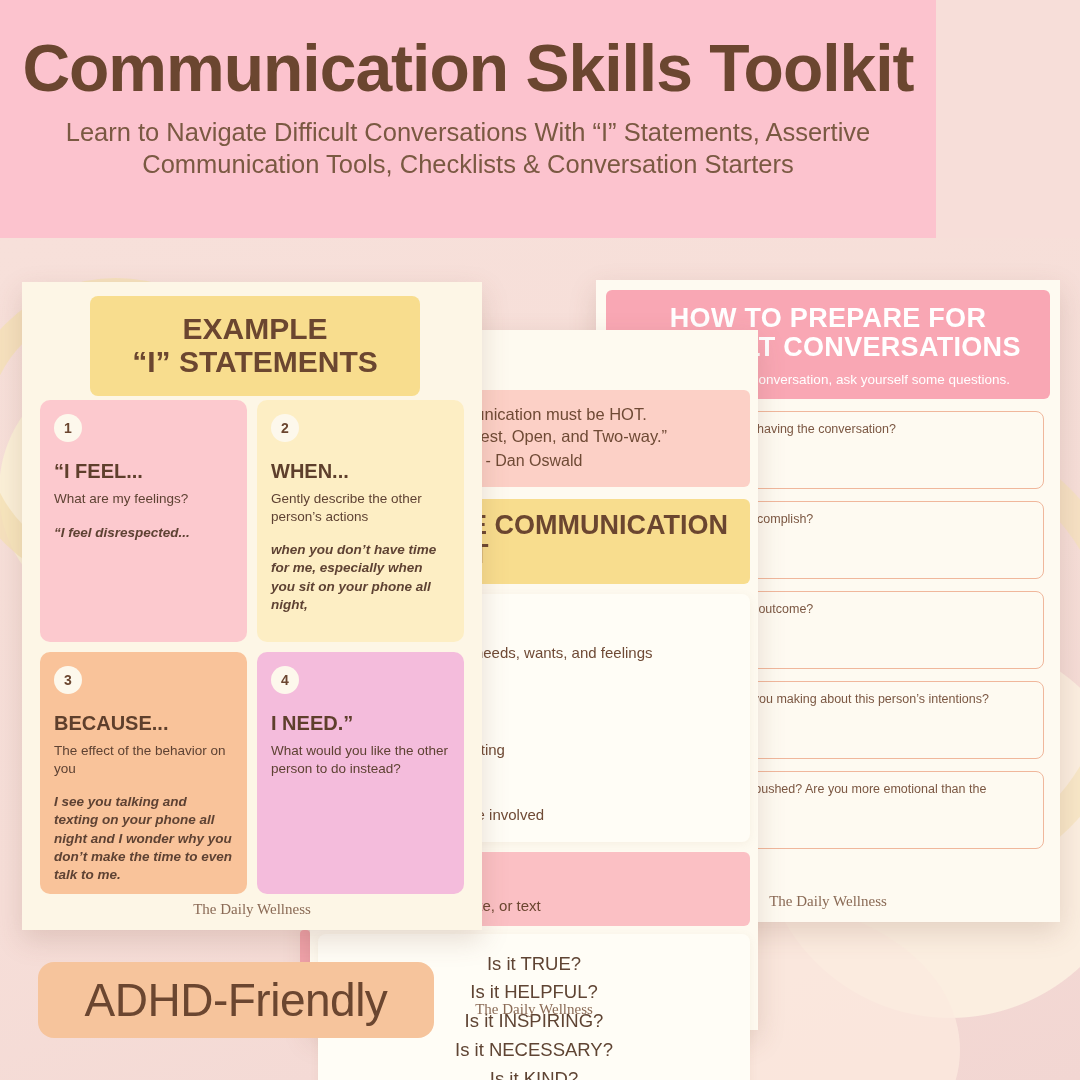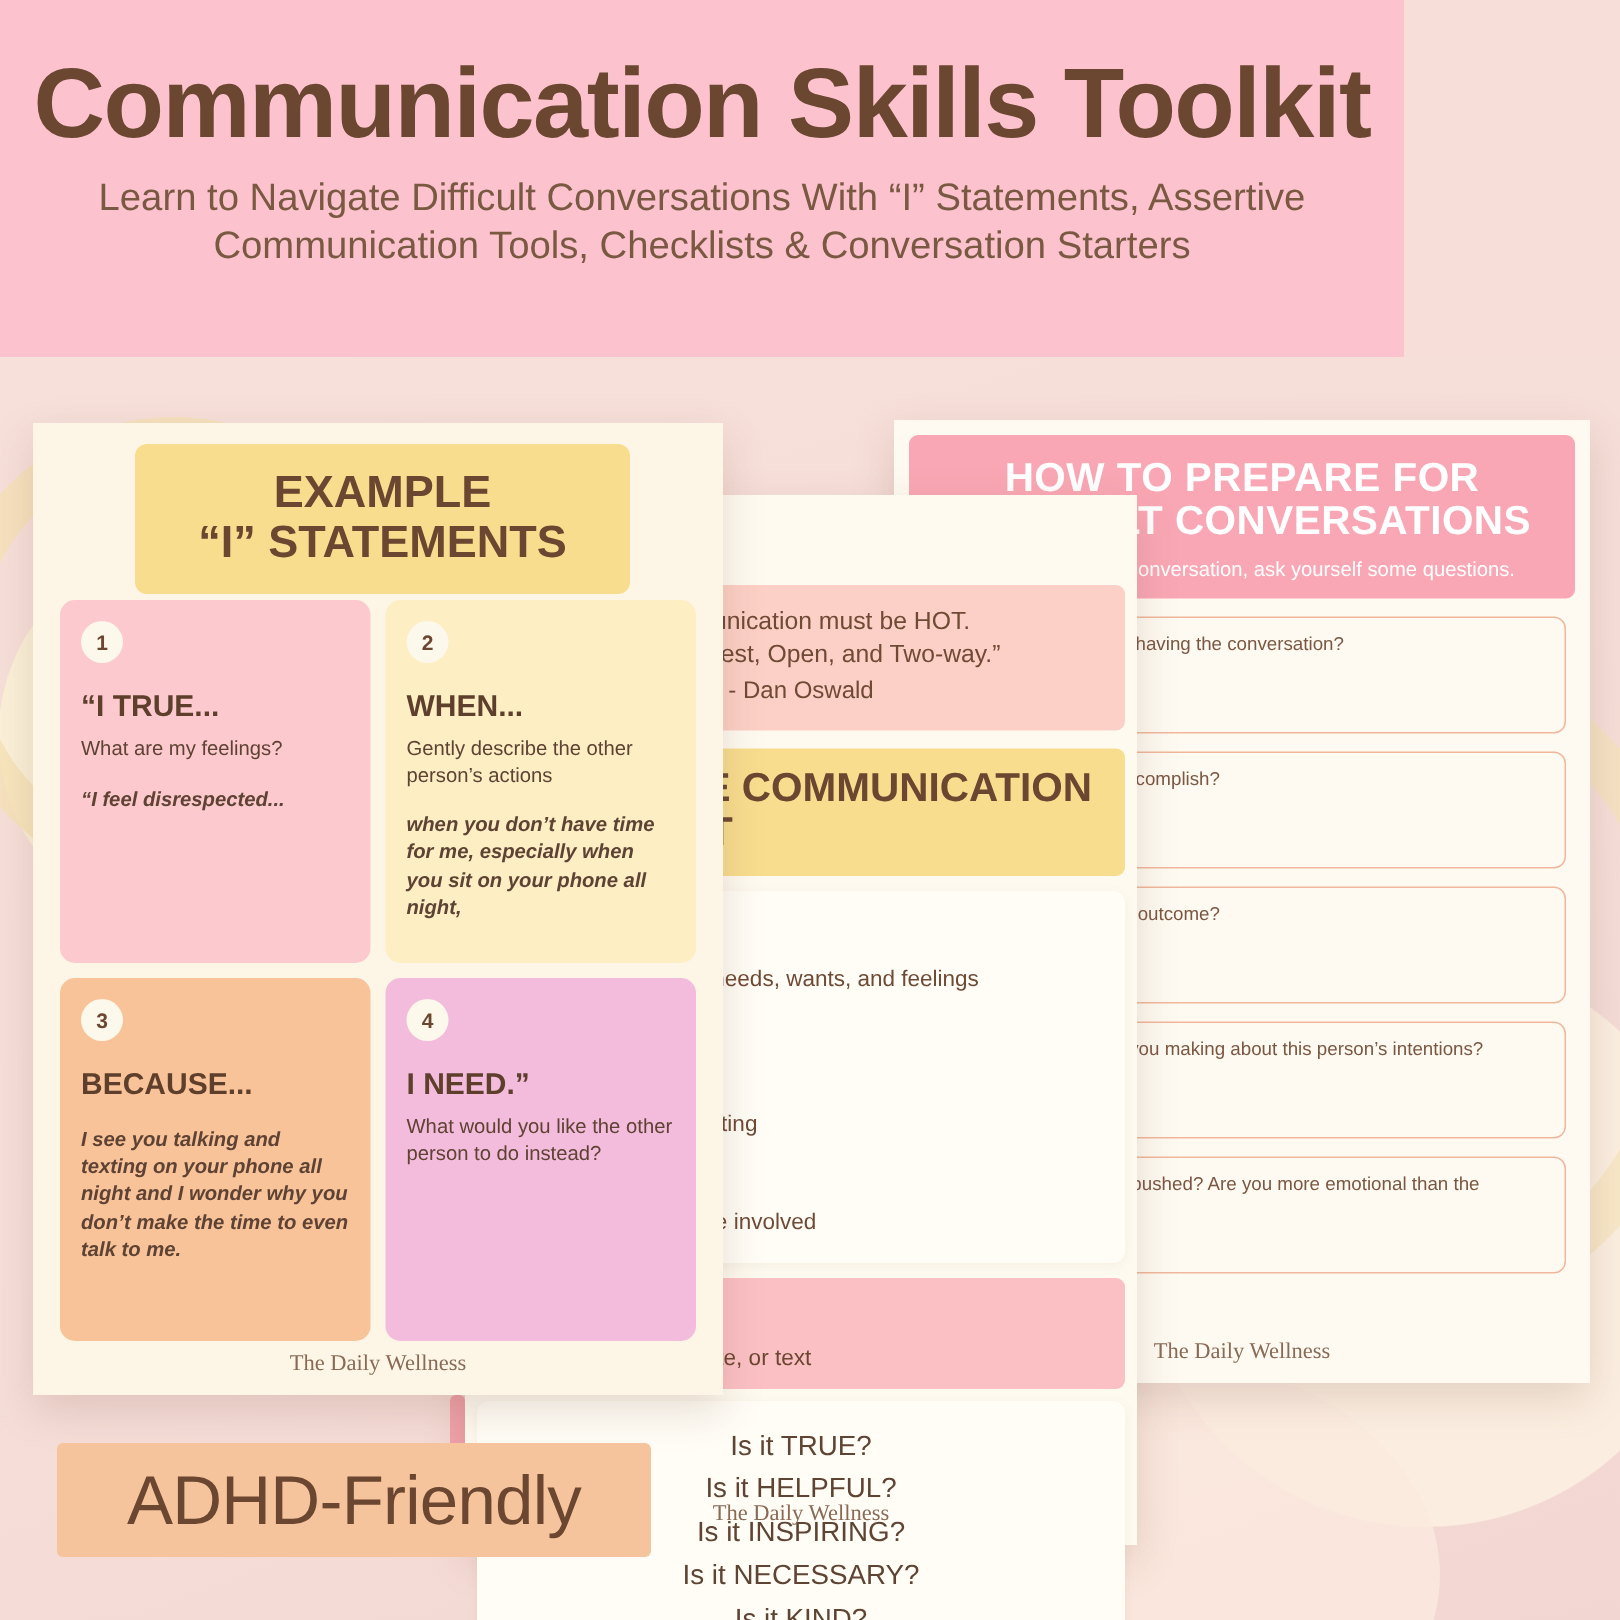--- a/index.html
+++ b/index.html
@@ -307,21 +307,21 @@
     color: #8a6a55;
     font-size: 15px;
   }
 
   
   .adhd-pill {
     position: absolute;
     left: 38px; bottom: 42px;
     width: 396px; height: 76px;
     background: #f6c49c;
-    border-radius: 4px;
+    border-radius: 16px;
     display: flex;
     align-items: center;
     justify-content: center;
     color: #6b4630;
     font-size: 46px;
     letter-spacing: -.5px;
   }
 </style>
 </head>
 <body>
@@ -390,35 +390,36 @@
 
   <div class="sheet sheet-istatements">
     <div class="ex-band">
       <div>EXAMPLE</div>
       <div>“I” STATEMENTS</div>
     </div>
     <div class="grid">
 
       <div class="cell cell-1">
         <div class="badge">1</div>
-        <div class="cell-title">“I TRUE...</div>
+        <div class="cell-title">“I FEEL...</div>
         <div class="cell-desc">What are my feelings?</div>
         <div class="cell-example">“I feel disrespected...</div>
       </div>
 
       <div class="cell cell-2">
         <div class="badge">2</div>
         <div class="cell-title">WHEN...</div>
         <div class="cell-desc">Gently describe the other person’s actions</div>
         <div class="cell-example">when you don’t have time for me, especially when you sit on your phone all night,</div>
       </div>
 
       <div class="cell cell-3">
         <div class="badge">3</div>
         <div class="cell-title">BECAUSE...</div>
+        <div class="cell-desc">The effect of the behavior on you</div>
         <div class="cell-example">I see you talking and texting on your phone all night and I wonder why you don’t make the time to even talk to me.</div>
       </div>
 
       <div class="cell cell-4">
         <div class="badge">4</div>
         <div class="cell-title">I NEED.”</div>
         <div class="cell-desc">What would you like the other person to do instead?</div>
       </div>
 
     </div>

